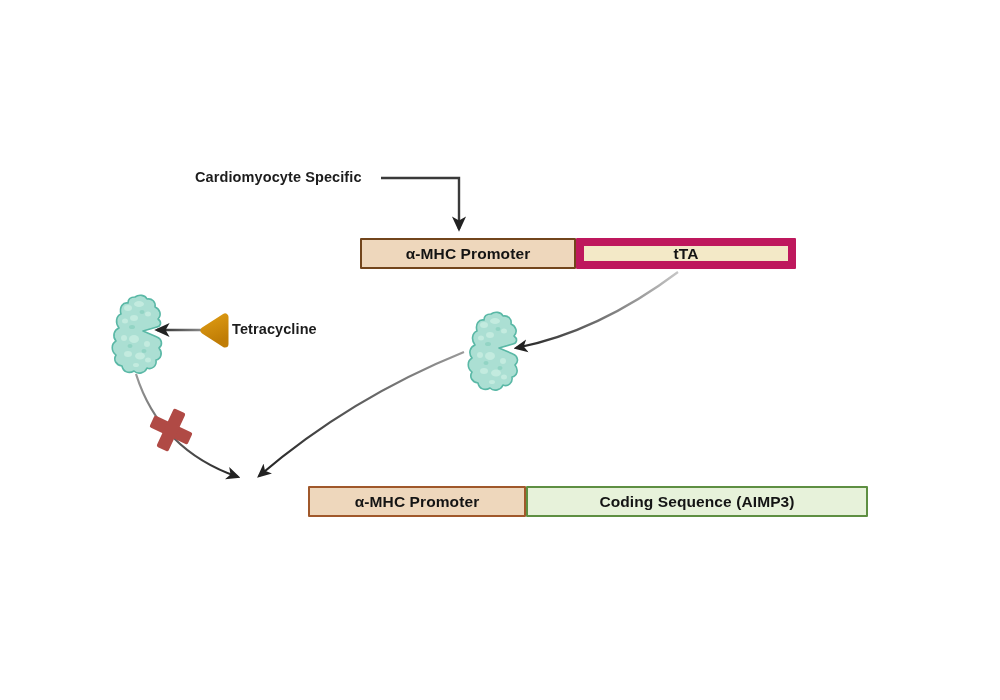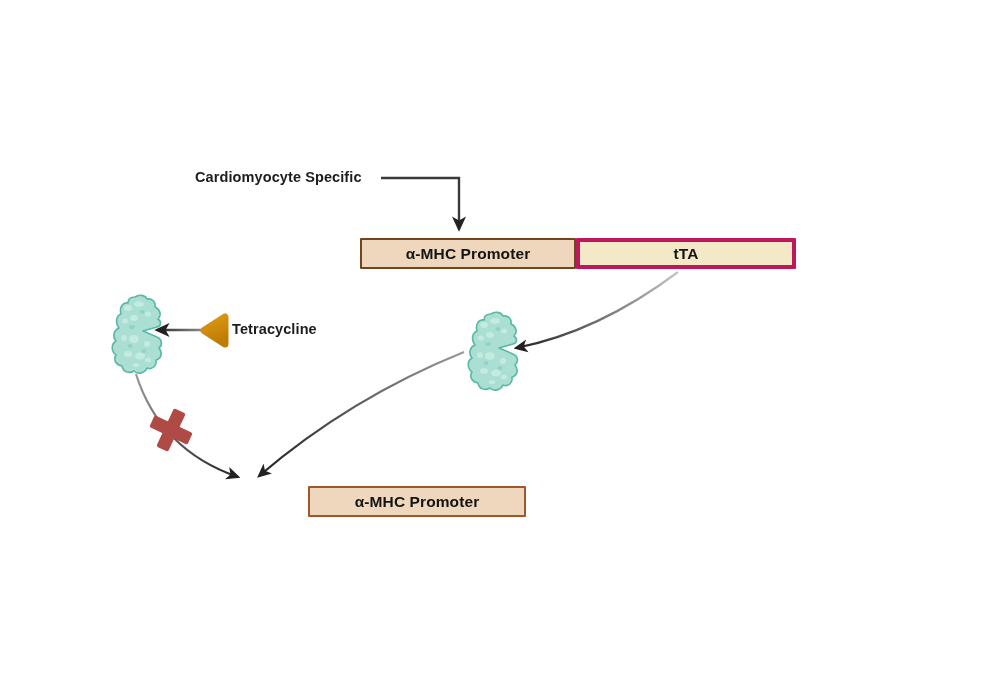--- a/index.html
+++ b/index.html
@@ -10,21 +10,21 @@
   .layer-svg{position:absolute;left:0;top:0;width:1000px;height:700px;}
   .free-label{
     position:absolute;font-weight:700;font-size:14.5px;color:#1c1c1c;
     white-space:nowrap;letter-spacing:0.1px;
   }
   .gene-box{
     position:absolute;box-sizing:border-box;display:flex;align-items:center;justify-content:center;
     font-weight:700;font-size:15.5px;color:#141414;border-radius:1px;letter-spacing:0.1px;margin-left:8px;
   }
   .box-amhc-top    {left:352px;top:238px;width:216px;height:31px;background:#eed7bc;border:2px solid #72451c;z-index:2;}
-  .box-tta         {left:568px;top:238px;width:220px;height:31px;background:#f3e9c7;border:4px solid #be185d;}
+  .box-tta         {left:568px;top:238px;width:220px;height:31px;background:#f3e9c7;border:8px solid #be185d;}
   .box-teto        {left:199px;top:486px;width:101px;height:31px;background:#ccd4e8;border:2px solid #3e4d7a;z-index:2;}
   .box-amhc-bottom {left:300px;top:486px;width:218px;height:31px;background:#eed7bc;border:2px solid #a0582b;}
   .box-coding      {left:518px;top:486px;width:342px;height:31px;background:#e7f2da;border:2px solid #5e8f42;}
   .lbl-cardio{left:195px;top:169px;}
   .lbl-tet{left:232px;top:321px;}
 </style>
 </head>
 <body>
 
 <div class="canvas">
@@ -104,14 +104,15 @@
     </g>
   </svg>
 
   <div class="free-label lbl-cardio">Cardiomyocyte Specific</div>
   <div class="free-label lbl-tet">Tetracycline</div>
 
   <div class="gene-box box-amhc-top">α-MHC Promoter</div>
   <div class="gene-box box-tta">tTA</div>
 
   <div class="gene-box box-amhc-bottom">α-MHC Promoter</div>
+  <div class="gene-box box-coding">Coding Sequence (AIMP3)</div>
 
 </div>
 
 </body></html>

